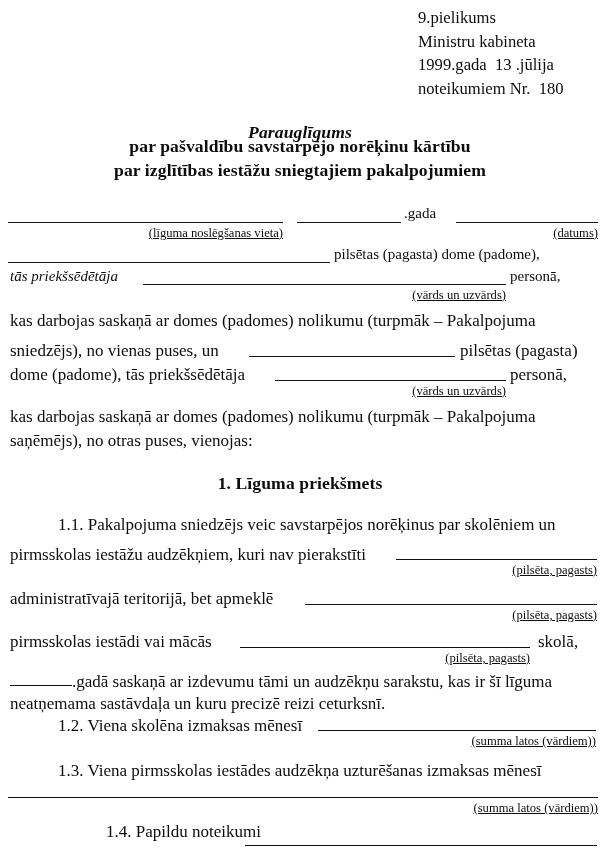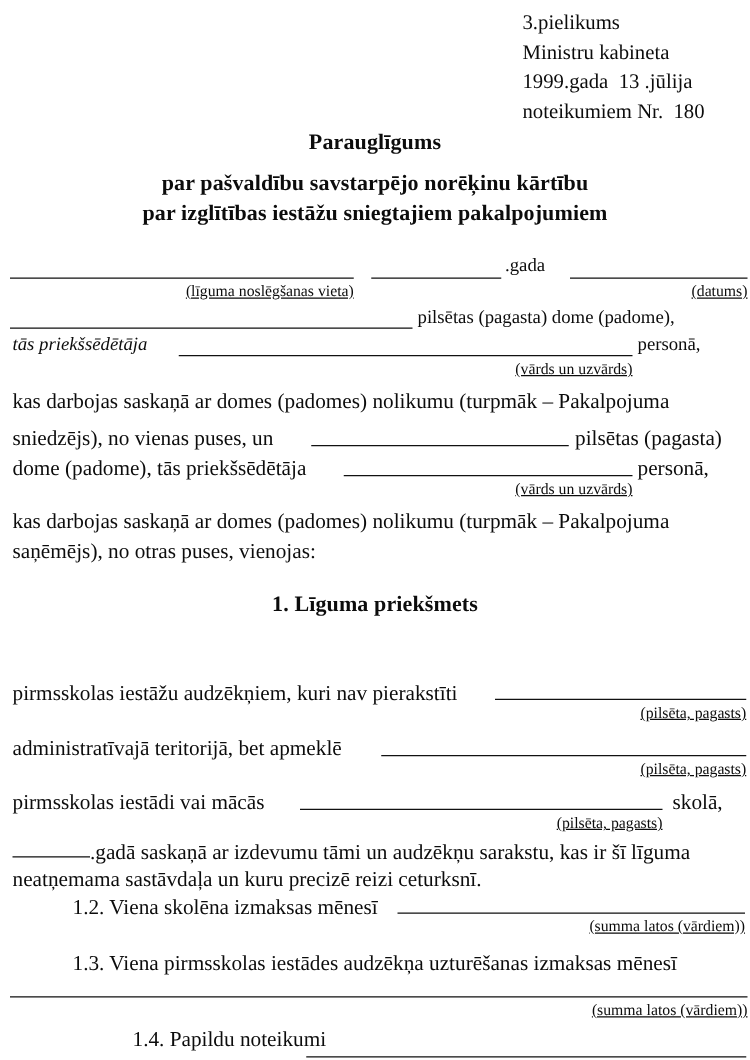--- a/index.html
+++ b/index.html
@@ -61,27 +61,27 @@
   }
   
   .jline { position: absolute; white-space: pre; font-size: 17px; }
 </style>
 </head>
 <body>
 
 <div class="page">
 
   <div class="hdr">
-    <div>3.pielikums</div>
+    <div>9.pielikums</div>
     <div>Ministru kabineta</div>
     <div>1999.gada  13 .jūlija</div>
     <div>noteikumiem Nr.  180</div>
   </div>
 
-  <div class="title" style="top:103px;">Parauglīgums</div>
+  <div class="title" style="top:122px;font-style:italic;">Parauglīgums</div>
   <div class="title" style="top:136px;">par pašvaldību savstarpējo norēķinu kārtību</div>
   <div class="title" style="top:160px;">par izglītības iestāžu sniegtajiem pakalpojumiem</div>
 
   <div class="rule" style="left:8px;  top:222px; width:275px;"></div>
   <div class="cap" style="left:8px;  top:226px; width:275px;">(līguma noslēgšanas vieta)</div>
 
   <div class="rule" style="left:297px; top:222px; width:104px;"></div>
   <div class="t body-txt" style="left:404px; top:206px;">.gada</div>
   <div class="rule" style="left:456px; top:222px; width:142px;"></div>
   <div class="cap" style="left:456px; top:226px; width:142px;">(datums)</div>
@@ -103,20 +103,21 @@
   <div class="jline" style="left:10px; top:365px;">dome (padome), tās priekšsēdētāja</div>
   <div class="rule" style="left:275px; top:380px; width:231px;"></div>
   <div class="jline" style="left:510px; top:365px;">personā,</div>
   <div class="cap" style="left:275px; top:384px; width:231px;">(vārds un uzvārds)</div>
 
   <div class="jline" style="left:10px; top:407px;">kas darbojas saskaņā ar domes (padomes) nolikumu (turpmāk – Pakalpojuma</div>
   <div class="jline" style="left:10px; top:431px;">saņēmējs), no otras puses, vienojas:</div>
 
   <div class="title" style="top:473px;">1. Līguma priekšmets</div>
 
+  <div class="jline" style="left:58px; top:515px;">1.1. Pakalpojuma sniedzējs veic savstarpējos norēķinus par skolēniem un</div>
   <div class="jline" style="left:10px; top:545px;">pirmsskolas iestāžu audzēkņiem, kuri nav pierakstīti</div>
   <div class="rule" style="left:396px; top:559px; width:201px;"></div>
   <div class="cap" style="left:396px; top:563px; width:201px;">(pilsēta, pagasts)</div>
 
   <div class="jline" style="left:10px; top:589px;">administratīvajā teritorijā, bet apmeklē</div>
   <div class="rule" style="left:305px; top:604px; width:292px;"></div>
   <div class="cap" style="left:305px; top:608px; width:292px;">(pilsēta, pagasts)</div>
 
   <div class="jline" style="left:10px; top:632px;">pirmsskolas iestādi vai mācās</div>
   <div class="rule" style="left:240px; top:647px; width:290px;"></div>

